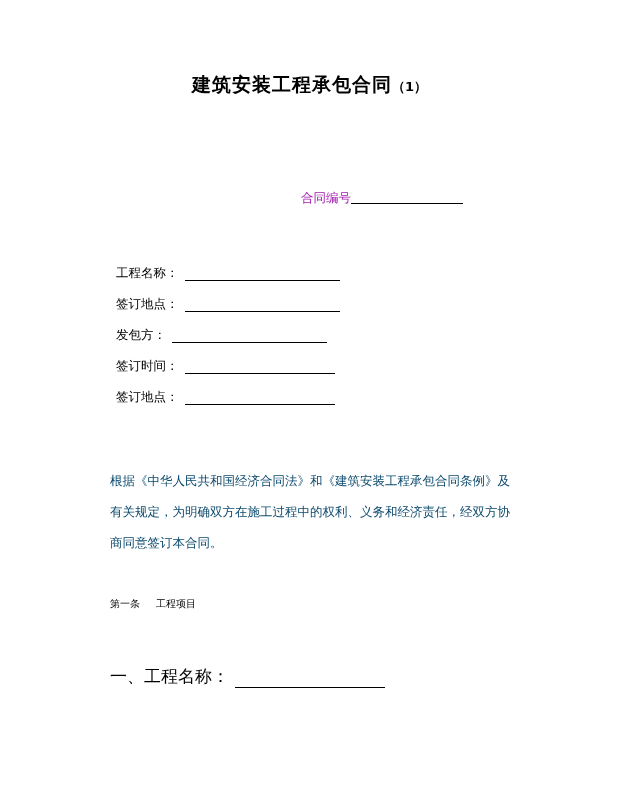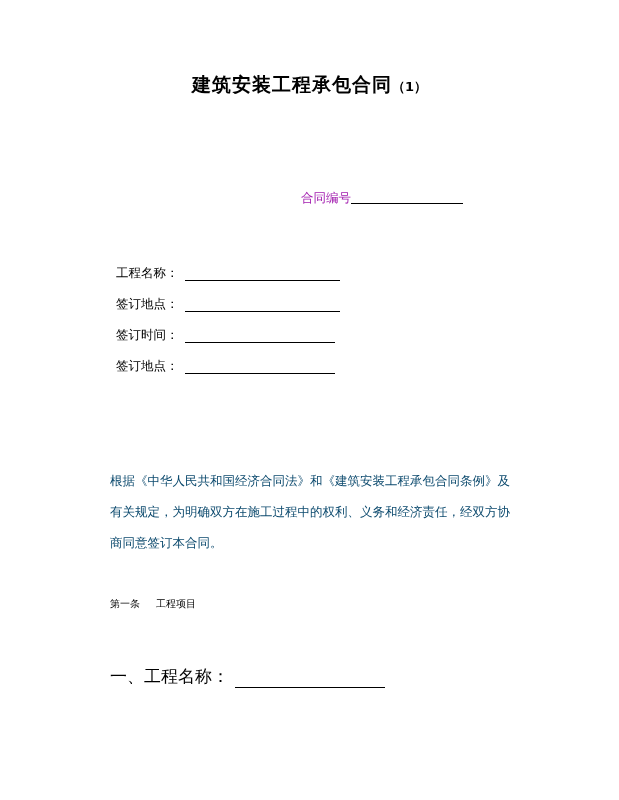--- a/index.html
+++ b/index.html
@@ -133,20 +133,24 @@
   <div class="fields">
     <div class="field-row">
       <span class="field-label">工程名称：</span>
       <span class="field-rule w155"></span>
     </div>
     <div class="field-row">
       <span class="field-label">签订地点：</span>
       <span class="field-rule w155"></span>
     </div>
     <div class="field-row">
+      <span class="field-label">发包方：</span>
+      <span class="field-rule w155"></span>
+    </div>
+    <div class="field-row">
       <span class="field-label">签订时间：</span>
       <span class="field-rule w150"></span>
     </div>
     <div class="field-row">
       <span class="field-label">签订地点：</span>
       <span class="field-rule w150"></span>
     </div>
   </div>
 
   <div class="body-para">根据《中华人民共和国经济合同法》和《建筑安装工程承包合同条例》及有关规定，为明确双方在施工过程中的权利、义务和经济责任，经双方协商同意签订本合同。</div>

